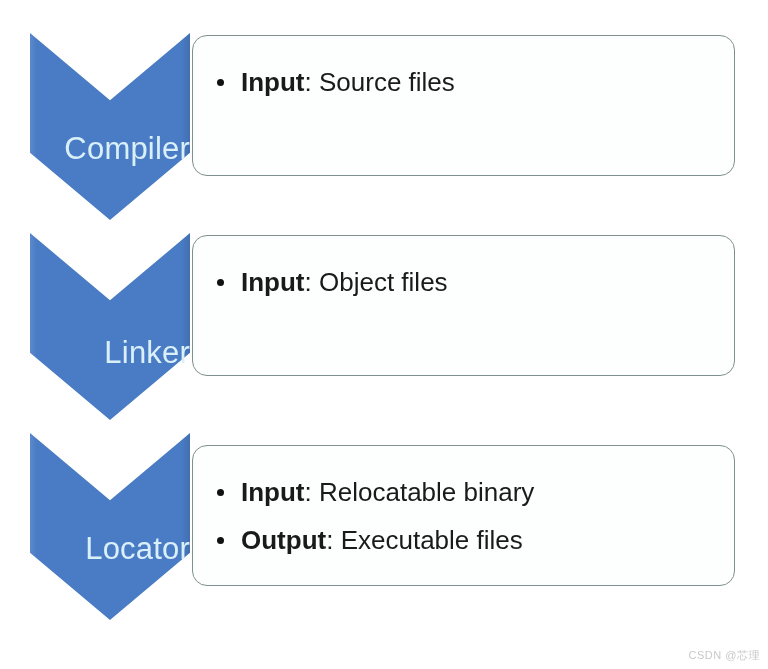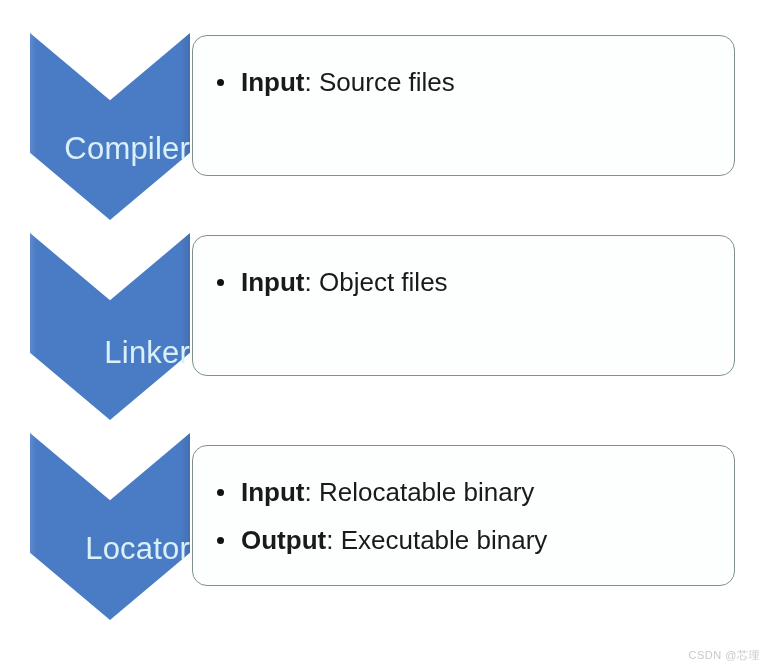--- a/index.html
+++ b/index.html
@@ -161,21 +161,21 @@
     <div class="chevron" style="top:0px;"></div>
     <div class="chevron-shade" style="top:0px;"></div>
     <div class="chevron-label" style="top:100px;">Locator</div>
 
     <div class="detail-box" style="top:12px;text-decoration:underline;">
       <ul class="bullet-list">
         <li class="bullet-item">
           <span class="bullet-dot"></span><span class="bullet-key">Input</span><span class="bullet-sep">: </span><span class="bullet-val">Relocatable binary</span>
         </li>
         <li class="bullet-item">
-          <span class="bullet-dot"></span><span class="bullet-key">Output</span><span class="bullet-sep">: </span><span class="bullet-val">Executable binary</span>
+          <span class="bullet-dot"></span><span class="bullet-key">Output</span><span class="bullet-sep">: </span><span class="bullet-val">Executable files</span>
         </li>
       </ul>
     </div>
   </div>
 
   <div id="watermark">CSDN @芯理</div>
 
 </div>
 
 </body></html>

